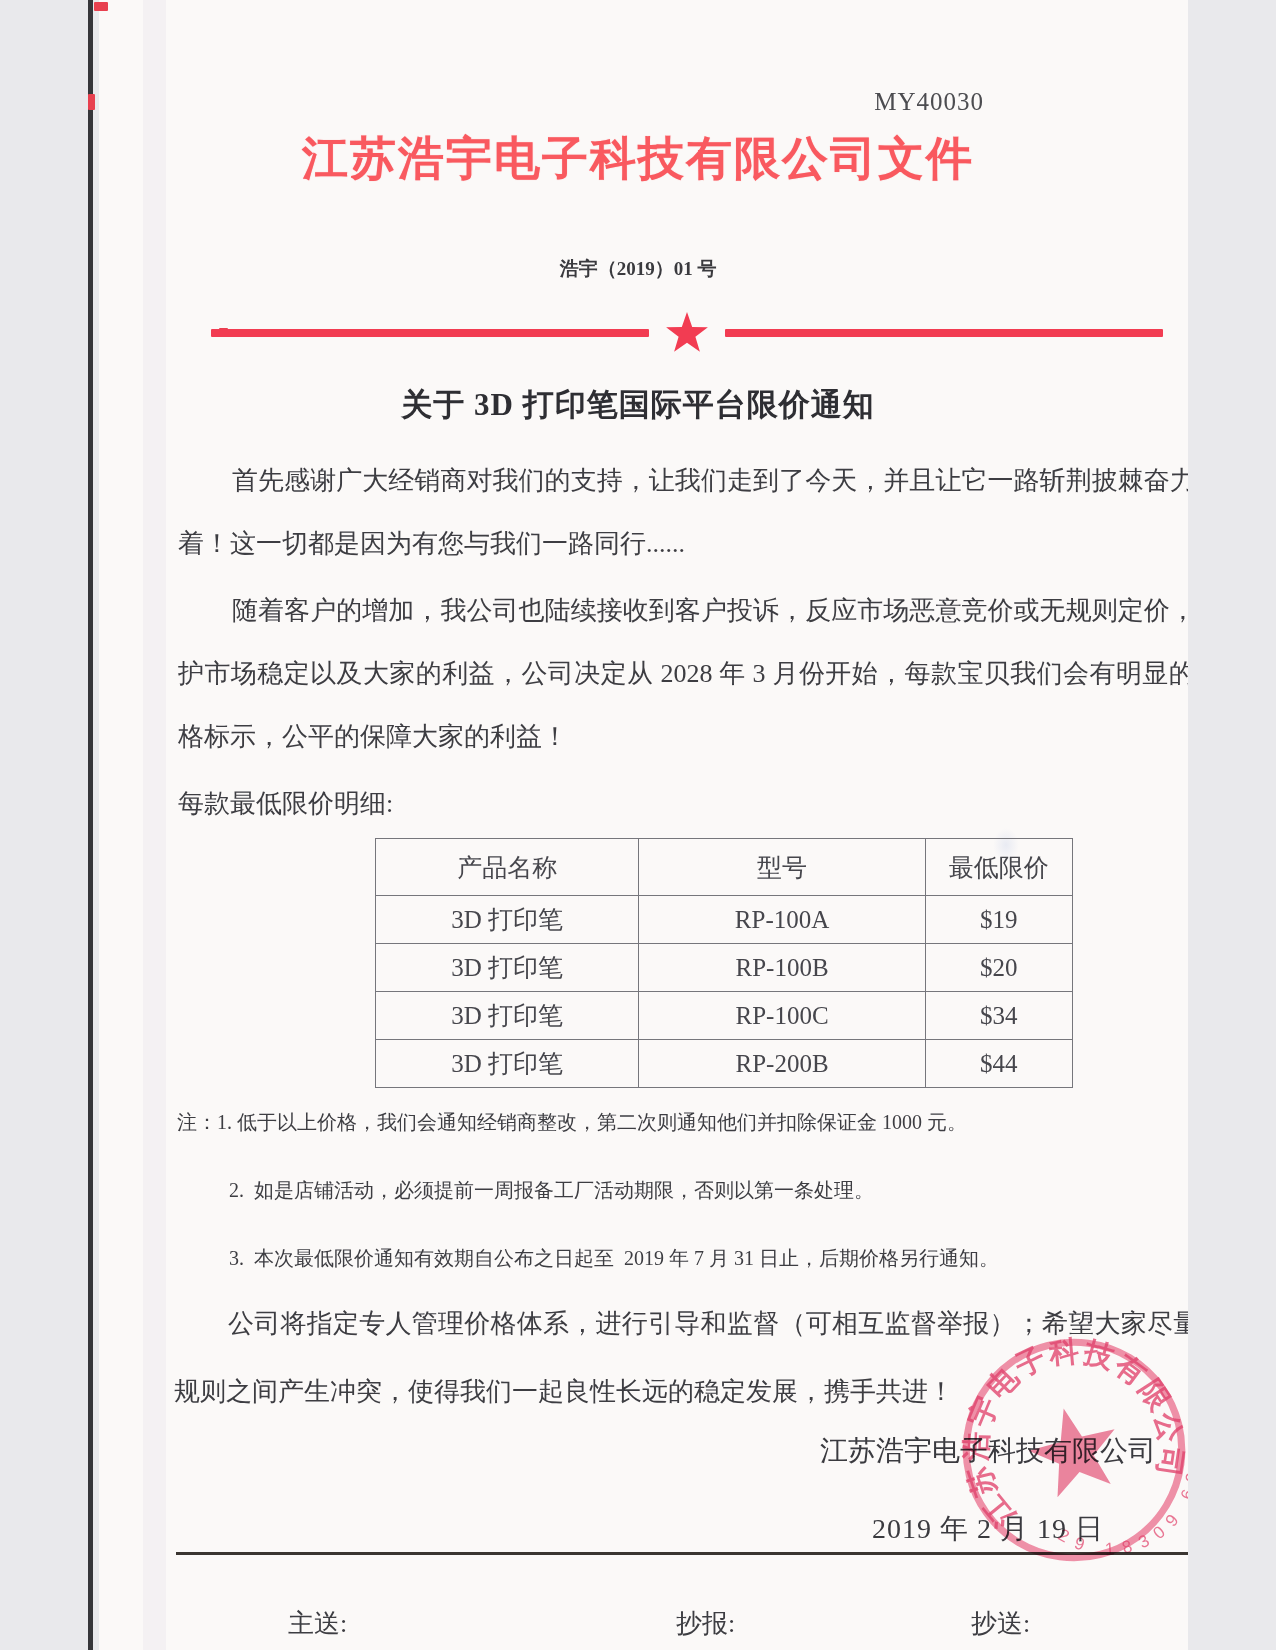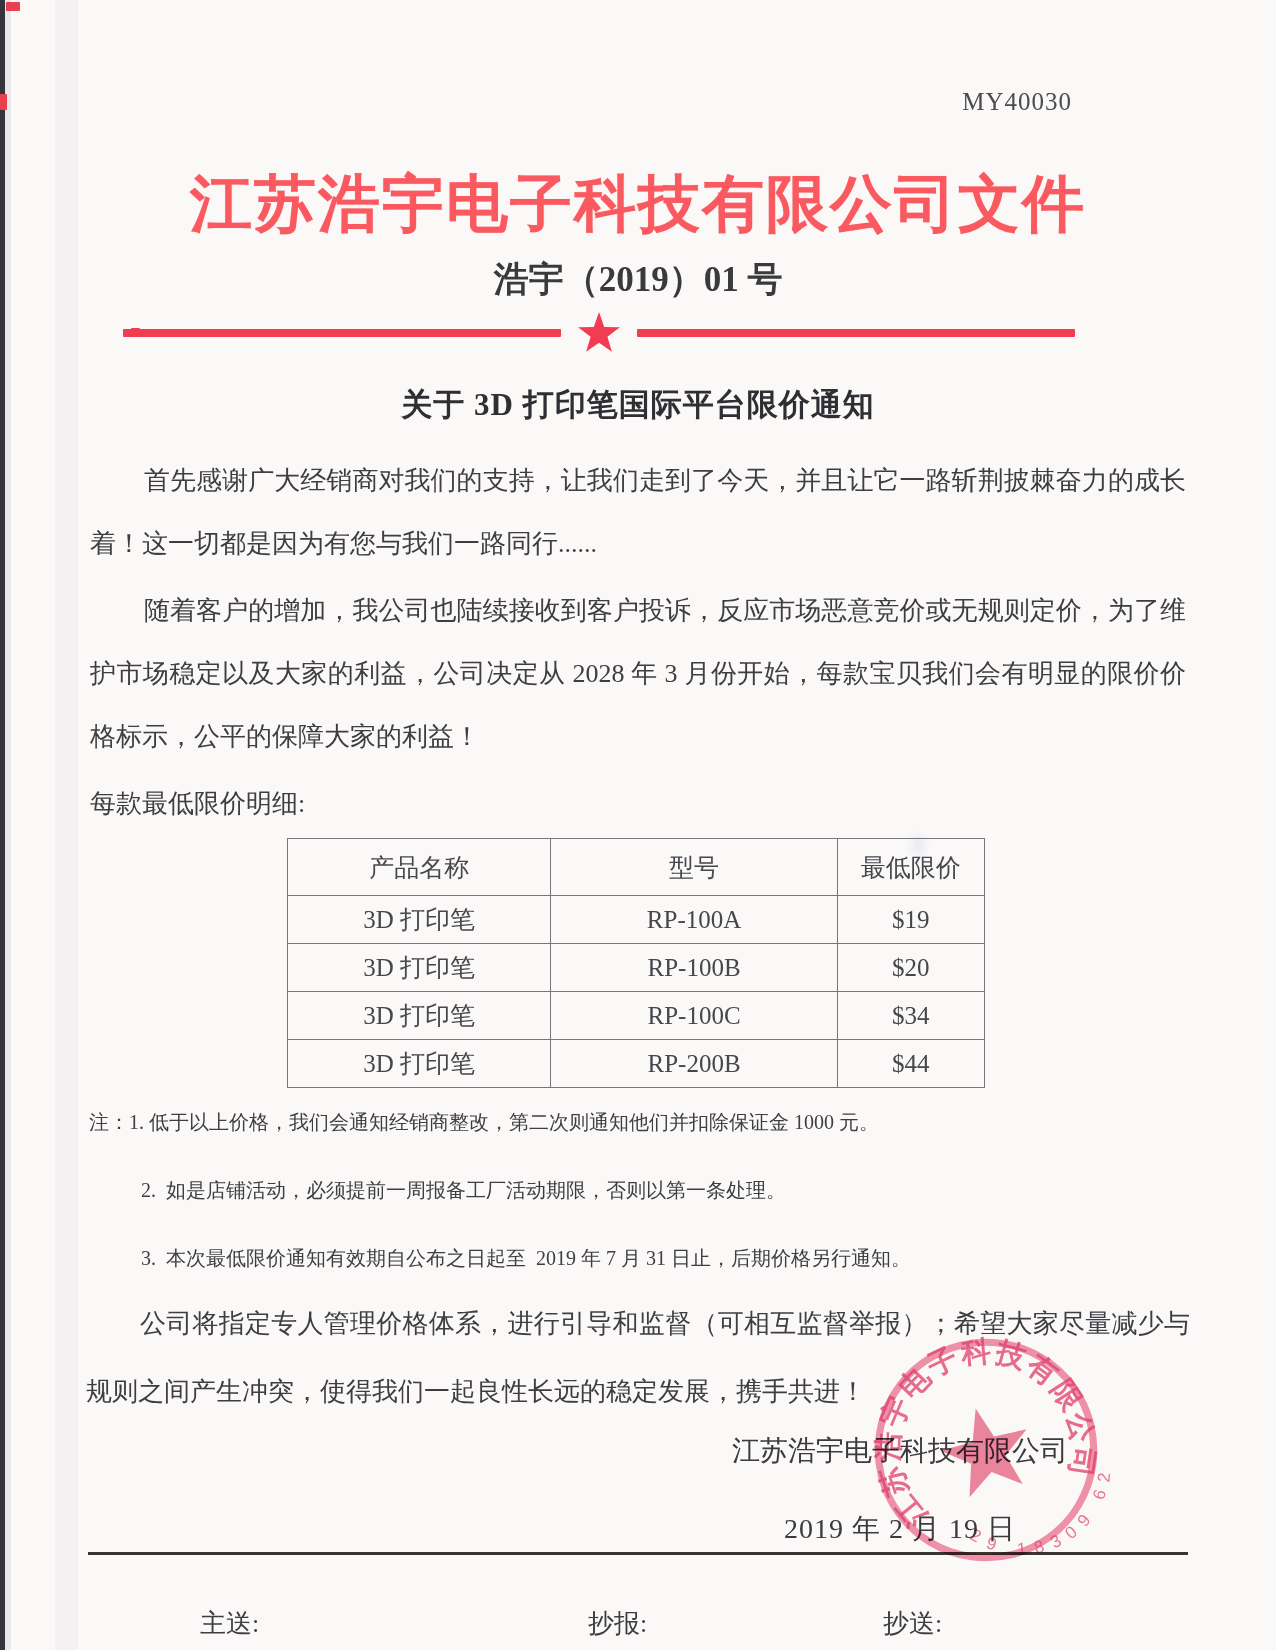--- a/index.html
+++ b/index.html
@@ -1,39 +1,38 @@
 <!DOCTYPE html>
 <html style="--org-title-red: #f9595f; --rule-red: #f23c52; --stamp-red: #e4557a;"><head>
 <meta charset="utf-8">
 <style>
   html,body{margin:0;padding:0;background:#e9e9ec;}
   #page{
     position:relative;
-    width:1276px;height:1650px;
+    width:1100px;height:1650px;
     margin:0 auto;
     background:
       linear-gradient(90deg, #36363a 0px, #36363a 5px, #e9e9ec 5px, #e9e9ec 11px,
         #fbf9f8 11px, #fbf9f8 55px, #f4f1f3 55px, #f4f1f3 78px, #fbf9f8 78px);
     font-family:"Liberation Serif","DejaVu Serif",serif;
     color:#3d3d42;
     overflow:hidden;
   }
   .abs{position:absolute;}
   
   .doc-code{top:88px;right:204px;font-size:25px;color:#4c4c50;letter-spacing:1px;}
   .org-title{
     top:128px;left:0;width:100%;text-align:center;
     font-family:"Liberation Sans","DejaVu Sans",sans-serif;
-    font-weight:bold;font-size:62px;letter-spacing:2px;
+    font-weight:bold;font-size:46px;letter-spacing:2px;
     color:var(--org-title-red,#f9595f);
     text-shadow:0 0 1px rgba(249,89,95,.45);
     white-space:nowrap;
-    margin-top:34px;
   }
-  .issue-no{top:256px;left:0;width:100%;text-align:center;font-size:35px;font-weight:600;color:#3a3a3e;white-space:pre-wrap;}
+  .issue-no{top:256px;left:0;width:100%;text-align:center;font-size:19px;font-weight:600;color:#3a3a3e;white-space:pre-wrap;}
   .star-divider{top:305px;left:123px;width:952px;height:56px;display:flex;align-items:center;}
   .rule-seg{flex:1;height:8px;background:var(--rule-red,#f23c52);border-radius:1px;}
   .star-wrap{margin:0 16px;display:flex;align-items:center;}
   
   .doc-title{top:384px;left:0;width:100%;text-align:center;font-size:31px;font-weight:600;color:#2e2e33;letter-spacing:1px;}
   .body-block{top:445px;left:86px;width:1104px;font-size:26px;line-height:63px;text-align:justify;}
   .body-block p{margin:4px;text-indent:54px;white-space:pre-wrap;}
   .body-block p.no-indent{text-indent:0;}
   
   .price-table{top:838px;left:287px;width:698px;border-collapse:collapse;font-size:25px;color:#46464c;}

